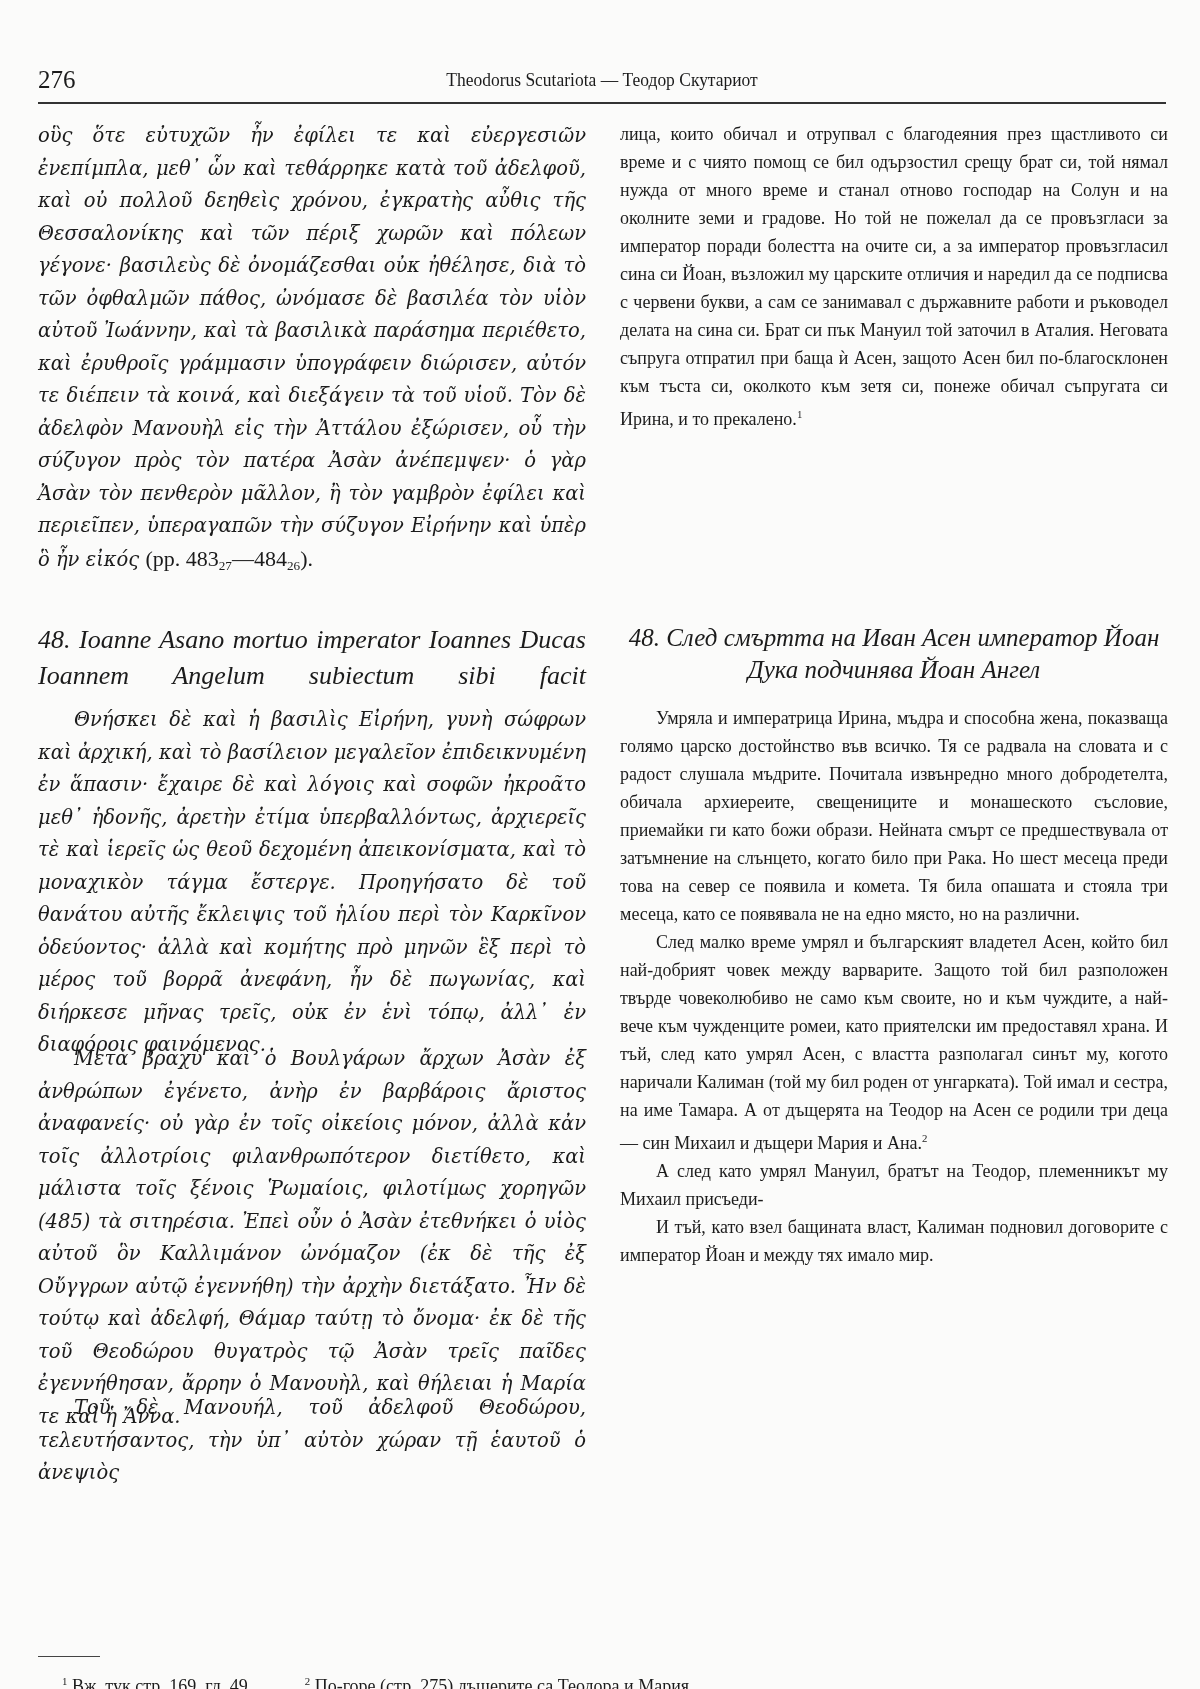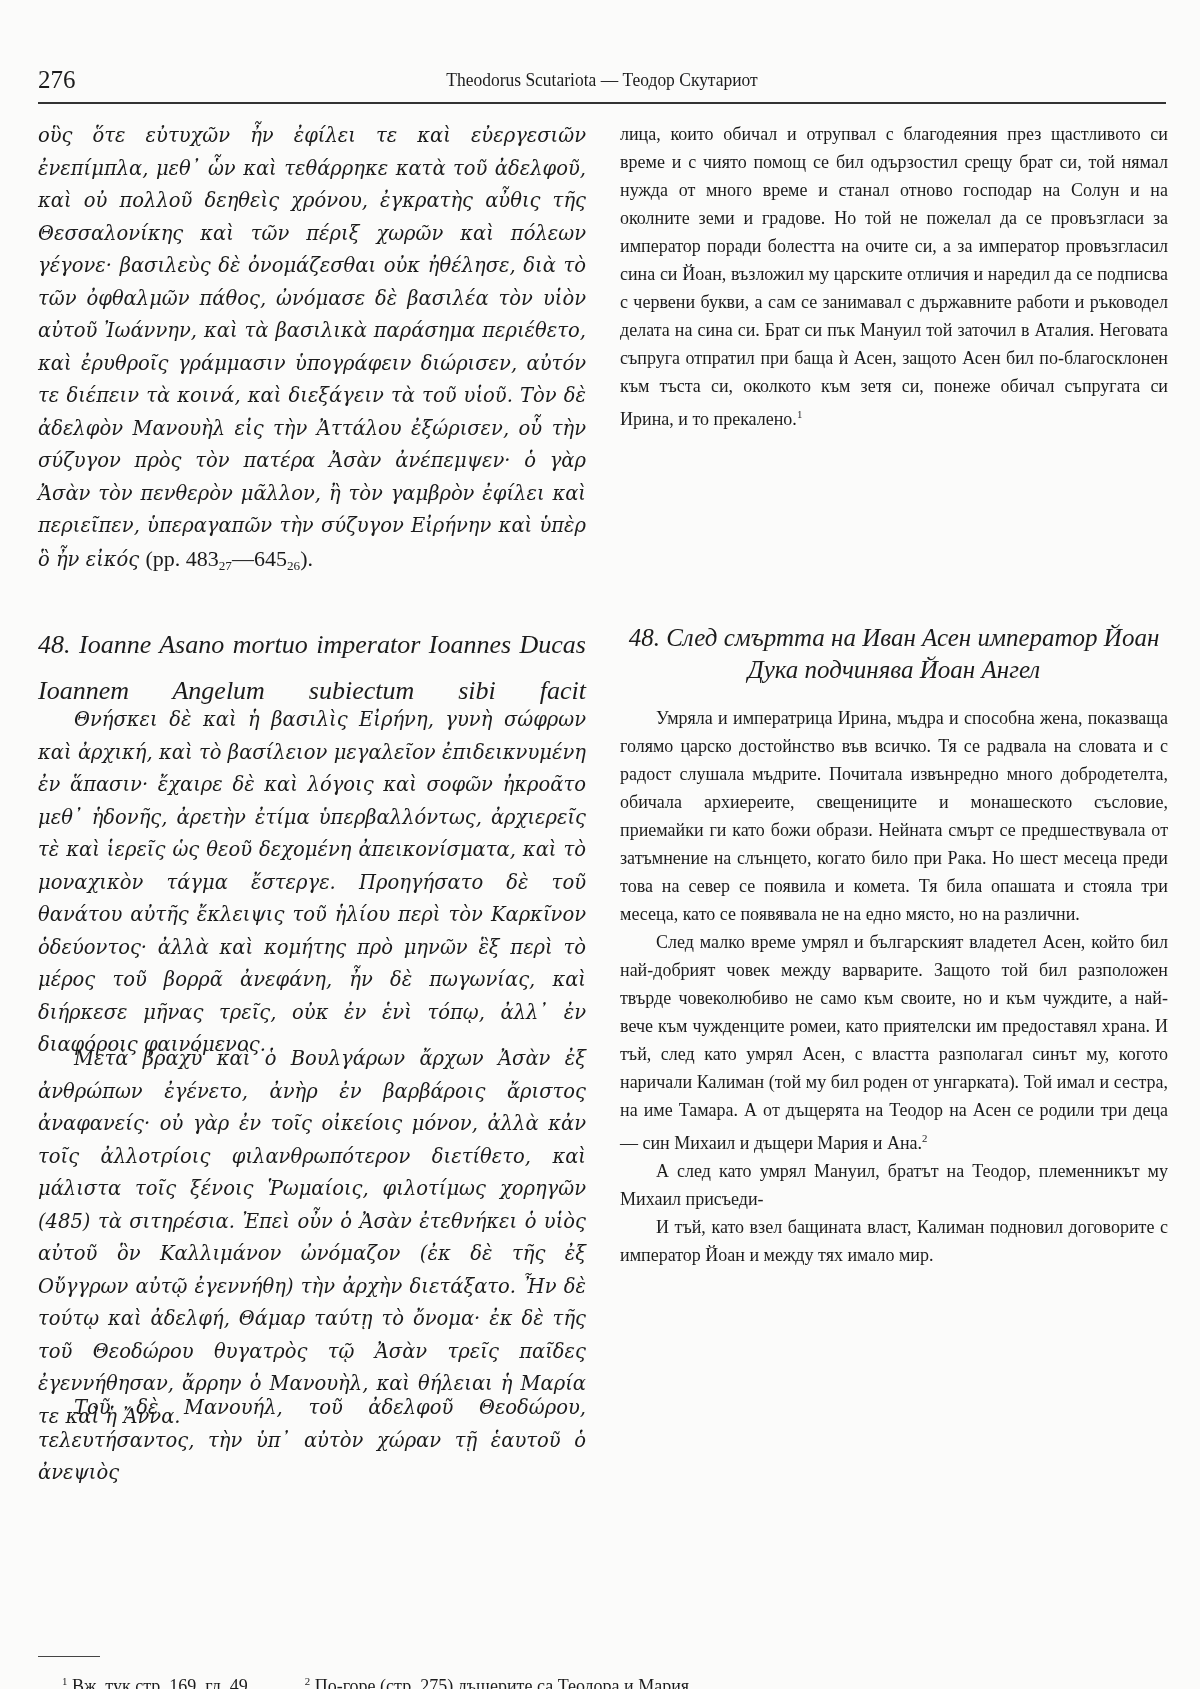--- a/index.html
+++ b/index.html
@@ -10,21 +10,21 @@
   .running-title { position: absolute; left: 0; right: 0; top: 9px; text-align: center; font-family: "Liberation Serif", serif; font-size: 19px; transform: scaleX(0.92); }
   .header-rule { position: absolute; left: 38px; top: 64px; width: 1128px; height: 2px; background: #333; }
 
   .col { position: absolute; }
   .col-left { left: 38px; width: 548px; }
   .col-right { left: 620px; width: 548px; }
 
   .greek { font-family: "DejaVu Serif", serif; font-style: italic; font-size: 19.5px; line-height: 32.5px; text-align: justify; margin: 0; }
   .bg { font-family: "Liberation Serif", serif; font-size: 18px; line-height: 28px; text-align: justify; margin: 0; }
   .indent { text-indent: 36px; }
-  .heading-lat { font-family: "Liberation Serif", serif; font-style: italic; font-size: 26px; line-height: 46px; margin: 0; text-align: justify; text-align-last: justify; }
+  .heading-lat { font-family: "Liberation Serif", serif; font-style: italic; font-size: 26px; line-height: 36px; margin: 0; text-align: justify; text-align-last: justify; }
   .heading-bg { font-family: "Liberation Serif", serif; font-style: italic; font-size: 25px; line-height: 32px; margin: 0; text-align: center; }
   sub { font-size: 60%; vertical-align: -4px; }
   sup { font-size: 60%; }
 
   .footnote-rule { position: absolute; left: 38px; top: 1618px; width: 62px; height: 1px; background: #444; }
   .footnotes { position: absolute; left: 62px; top: 1637px; font-family: "Liberation Serif", serif; font-size: 18px; }
   .footnotes span.fn { margin-right: 48px; }
 </style>
 </head>
 <body>
@@ -32,21 +32,21 @@
 <div class="page">
 
   <div class="header">
     <span class="page-num">276</span>
     <div class="running-title">Theodorus Scutariota — Теодор Скутариот</div>
   </div>
   <div class="header-rule"></div>
 
   <div class="col col-left" style="top:82px;">
     <p class="greek"><span>οὓς ὅτε εὐτυχῶν ἦν ἐφίλει τε καὶ εὐεργεσιῶν ἐνεπίμπλα, μεθ᾽ ὧν καὶ τεθάρρηκε κατὰ τοῦ ἀδελφοῦ, καὶ οὐ πολλοῦ δεηθεὶς χρόνου, ἐγκρατὴς αὖθις τῆς Θεσσαλονίκης καὶ τῶν πέριξ χωρῶν καὶ πόλεων γέγονε· βασιλεὺς δὲ ὀνομάζεσθαι οὐκ ἠθέλησε, διὰ τὸ τῶν ὀφθαλμῶν πάθος, ὠνόμασε δὲ βασιλέα τὸν υἱὸν αὐτοῦ Ἰωάννην, καὶ τὰ βασιλικὰ παράσημα περιέθετο, καὶ ἐρυθροῖς γράμμασιν ὑπογράφειν διώρισεν, αὐτόν τε διέπειν τὰ κοινά, καὶ διεξάγειν τὰ τοῦ υἱοῦ. Τὸν δὲ ἀδελφὸν Μανουὴλ εἰς τὴν Ἀττάλου ἐξώρισεν, οὗ τὴν σύζυγον πρὸς τὸν πατέρα Ἀσὰν ἀνέπεμψεν· ὁ γὰρ Ἀσὰν τὸν πενθερὸν μᾶλλον, ἢ τὸν γαμβρὸν ἐφίλει καὶ περιεῖπεν, ὑπεραγαπῶν τὴν σύζυγον Εἰρήνην καὶ ὑπὲρ ὃ ἦν εἰκός</span>
-      <span style="font-style:normal;font-family:'Liberation Serif',serif;font-size:22px;"><span>(pp. 483</span><sub>27</sub><span>—645</span><sub>26</sub><span>).</span></span>
+      <span style="font-style:normal;font-family:'Liberation Serif',serif;font-size:22px;"><span>(pp. 483</span><sub>27</sub><span>—484</span><sub>26</sub><span>).</span></span>
     </p>
   </div>
 
   <div class="col col-left" style="top:584px;">
     <p class="heading-lat">48. Ioanne Asano mortuo imperator Ioannes Ducas Ioannem Angelum subiectum sibi facit</p>
   </div>
 
   <div class="col col-left" style="top:666px;">
     <p class="greek indent">Θνήσκει δὲ καὶ ἡ βασιλὶς Εἰρήνη, γυνὴ σώφρων καὶ ἀρχική, καὶ τὸ βασίλειον μεγαλεῖον ἐπιδεικνυμένη ἐν ἅπασιν· ἔχαιρε δὲ καὶ λόγοις καὶ σοφῶν ἠκροᾶτο μεθ᾽ ἡδονῆς, ἀρετὴν ἐτίμα ὑπερβαλλόντως, ἀρχιερεῖς τὲ καὶ ἱερεῖς ὡς θεοῦ δεχομένη ἀπεικονίσματα, καὶ τὸ μοναχικὸν τάγμα ἔστεργε. Προηγήσατο δὲ τοῦ θανάτου αὐτῆς ἔκλειψις τοῦ ἡλίου περὶ τὸν Καρκῖνον ὁδεύοντος· ἀλλὰ καὶ κομήτης πρὸ μηνῶν ἓξ περὶ τὸ μέρος τοῦ βορρᾶ ἀνεφάνη, ἦν δὲ πωγωνίας, καὶ διήρκεσε μῆνας τρεῖς, οὐκ ἐν ἑνὶ τόπῳ, ἀλλ᾽ ἐν διαφόροις φαινόμενος.</p>
   </div>

